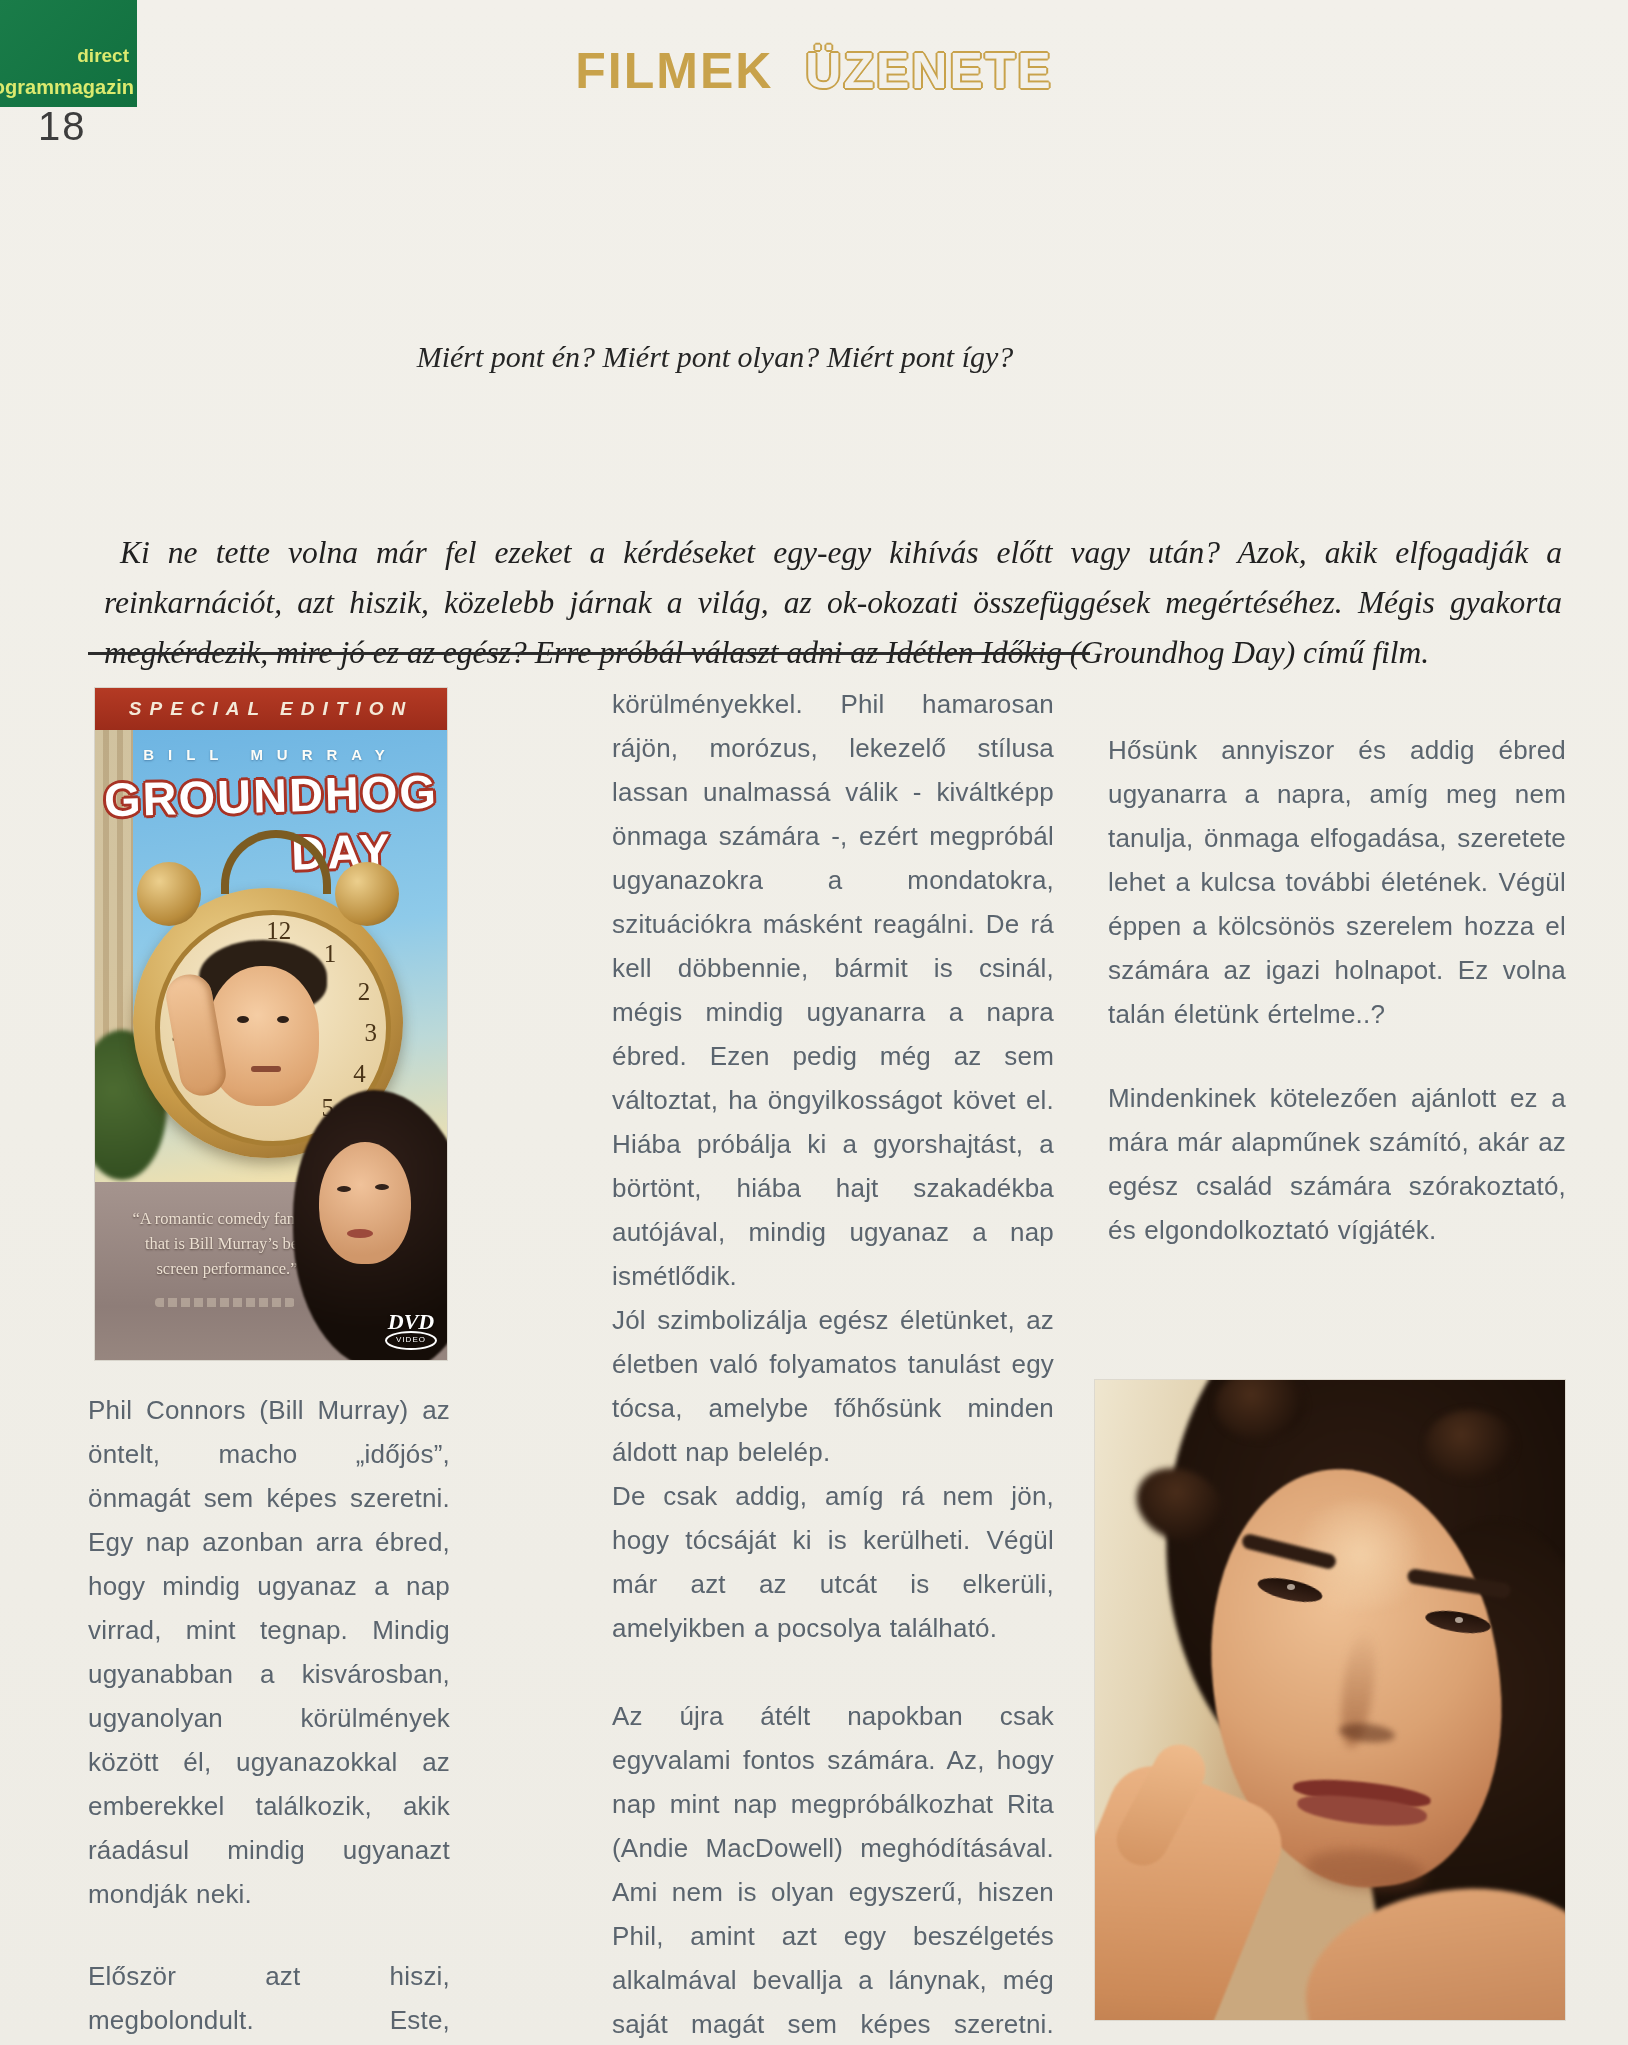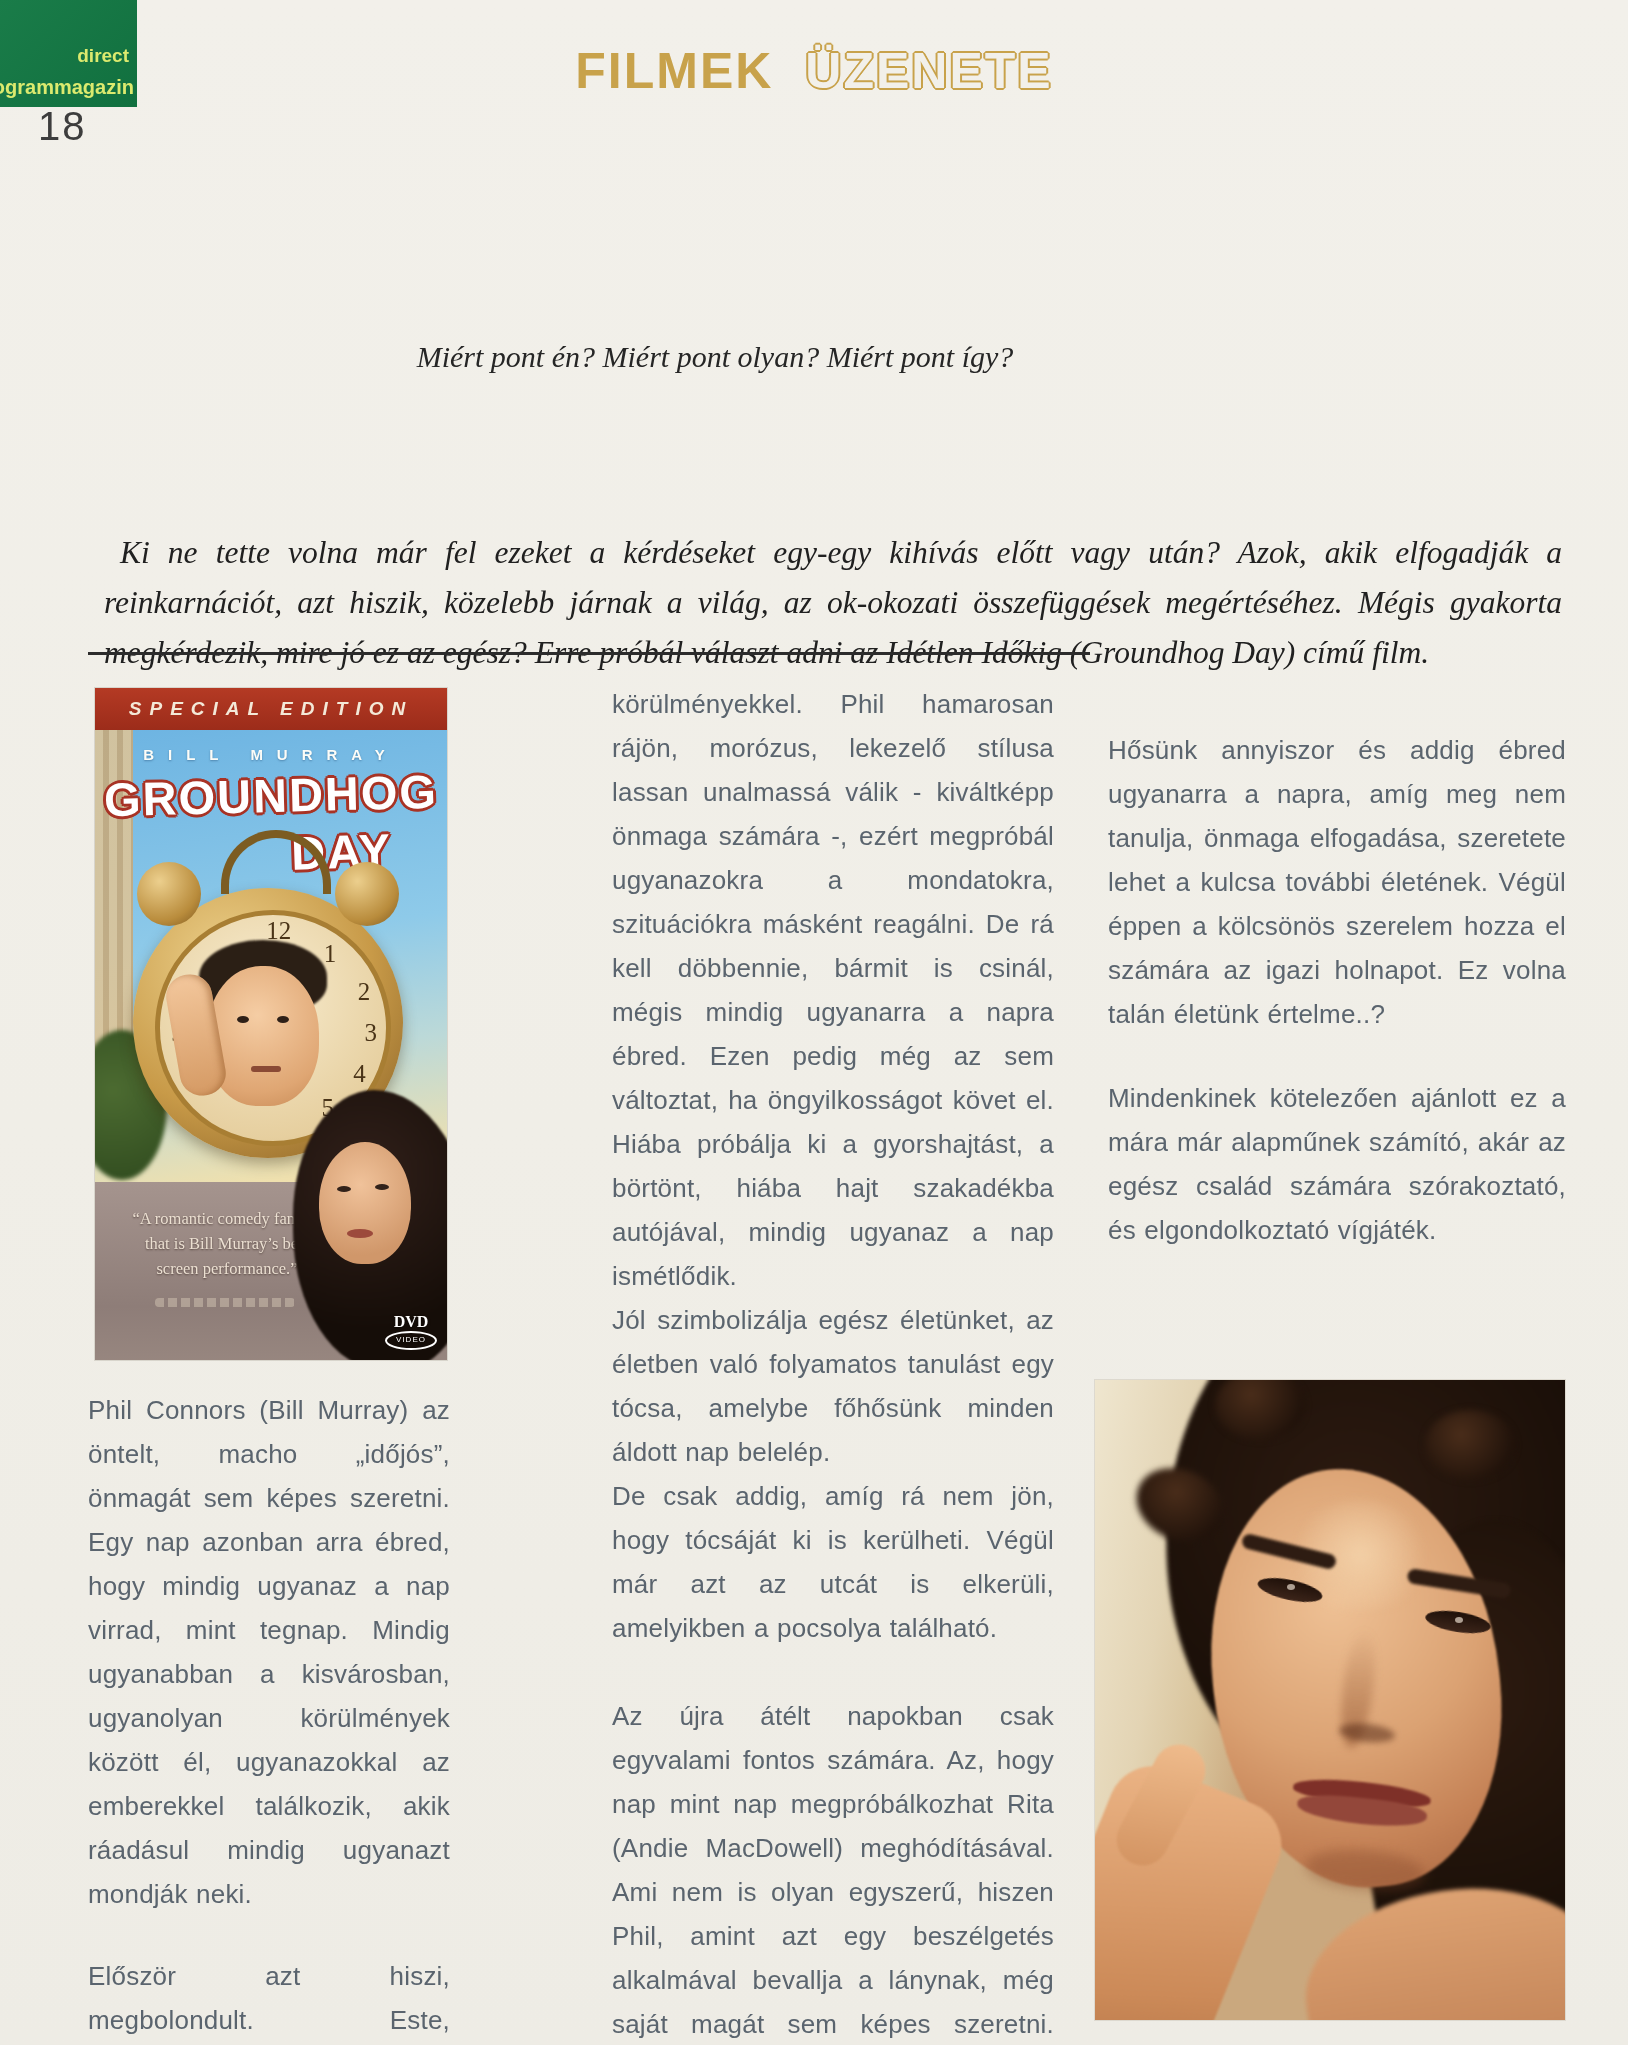--- a/index.html
+++ b/index.html
@@ -72,21 +72,21 @@
   .p-quote{position:absolute;left:12px;top:24px;width:240px;font-family:"Liberation Serif",serif;font-size:16.5px;line-height:25px;color:#ece0d2;text-align:center;text-shadow:0 1px 2px rgba(40,25,20,.6);}
   .p-quote span{display:block;}
   .p-attr{position:absolute;left:60px;top:116px;width:140px;height:9px;border-radius:4px;background:repeating-linear-gradient(90deg,#cdbfae 0 9px,rgba(205,191,174,0) 9px 13px);opacity:.55;filter:blur(.6px);}
   .p-andie-hair{position:absolute;right:-26px;bottom:-10px;width:180px;height:280px;border-radius:45% 55% 40% 50%;background:radial-gradient(circle at 40% 30%,#31201a,#150d08 70%);filter:blur(1px);}
   .p-andie-face{position:absolute;right:36px;bottom:96px;width:92px;height:122px;border-radius:50% 50% 46% 46%;background:radial-gradient(circle at 45% 35%,#f0c29a,#d0976a 75%);}
   .p-andie-eye{position:absolute;width:14px;height:6px;border-radius:50%;background:#32221a;}
   .ae-l{right:96px;bottom:168px;}
   .ae-r{right:58px;bottom:170px;}
   .p-andie-lips{position:absolute;right:74px;bottom:122px;width:26px;height:9px;border-radius:50%;background:#9c4a3c;}
   .p-dvd{position:absolute;right:10px;bottom:10px;text-align:center;}
-  .p-dvd-label{font-family:"Liberation Serif",serif;font-weight:bold;font-size:16px;color:#fff;line-height:18px;text-shadow:0 1px 3px rgba(0,0,0,.6);}
+  .p-dvd-label{font-family:"Liberation Serif",serif;font-style:italic;font-weight:bold;font-size:22px;color:#fff;line-height:18px;text-shadow:0 1px 3px rgba(0,0,0,.6);}
   .p-dvd-oval{width:48px;height:15px;border:2px solid #fff;border-radius:50%;font-size:8px;letter-spacing:1px;color:#fff;line-height:14px;text-shadow:0 1px 2px rgba(0,0,0,.6);}
   
   .photo{position:absolute;left:1095px;top:1380px;width:470px;height:640px;background:linear-gradient(100deg,#efe6cf 0%,#e3d4b4 18%,#d9c49c 28%,#caa87e 38%);overflow:hidden;box-shadow:0 0 0 1px #ddd9cf;}
   .ph-hair-main{position:absolute;left:70px;top:-120px;width:460px;height:560px;border-radius:48% 52% 45% 55%;background:radial-gradient(circle at 40% 45%,#2c1a10 0%,#1a0f08 60%,#120a05 100%);transform:rotate(10deg);filter:blur(2px);}
   .ph-hair-right{position:absolute;right:-60px;top:140px;width:260px;height:560px;border-radius:50%;background:radial-gradient(circle at 35% 30%,#2e1b10,#160d06 70%);filter:blur(2px);}
   .ph-curl{position:absolute;width:90px;height:70px;border-radius:50%;background:radial-gradient(circle at 40% 35%,#4a2d1a,#20120a 75%);filter:blur(3px);}
   .c1{left:120px;top:-10px;}
   .c2{left:40px;top:90px;transform:rotate(25deg);}
   .c3{left:330px;top:30px;}
   .ph-face{position:absolute;left:118px;top:88px;width:286px;height:420px;border-radius:48% 52% 46% 50%;background:radial-gradient(circle at 45% 32%,#eec094 0%,#dba273 45%,#c58256 75%,#a96640 100%);transform:rotate(-6deg);filter:blur(1px);}

